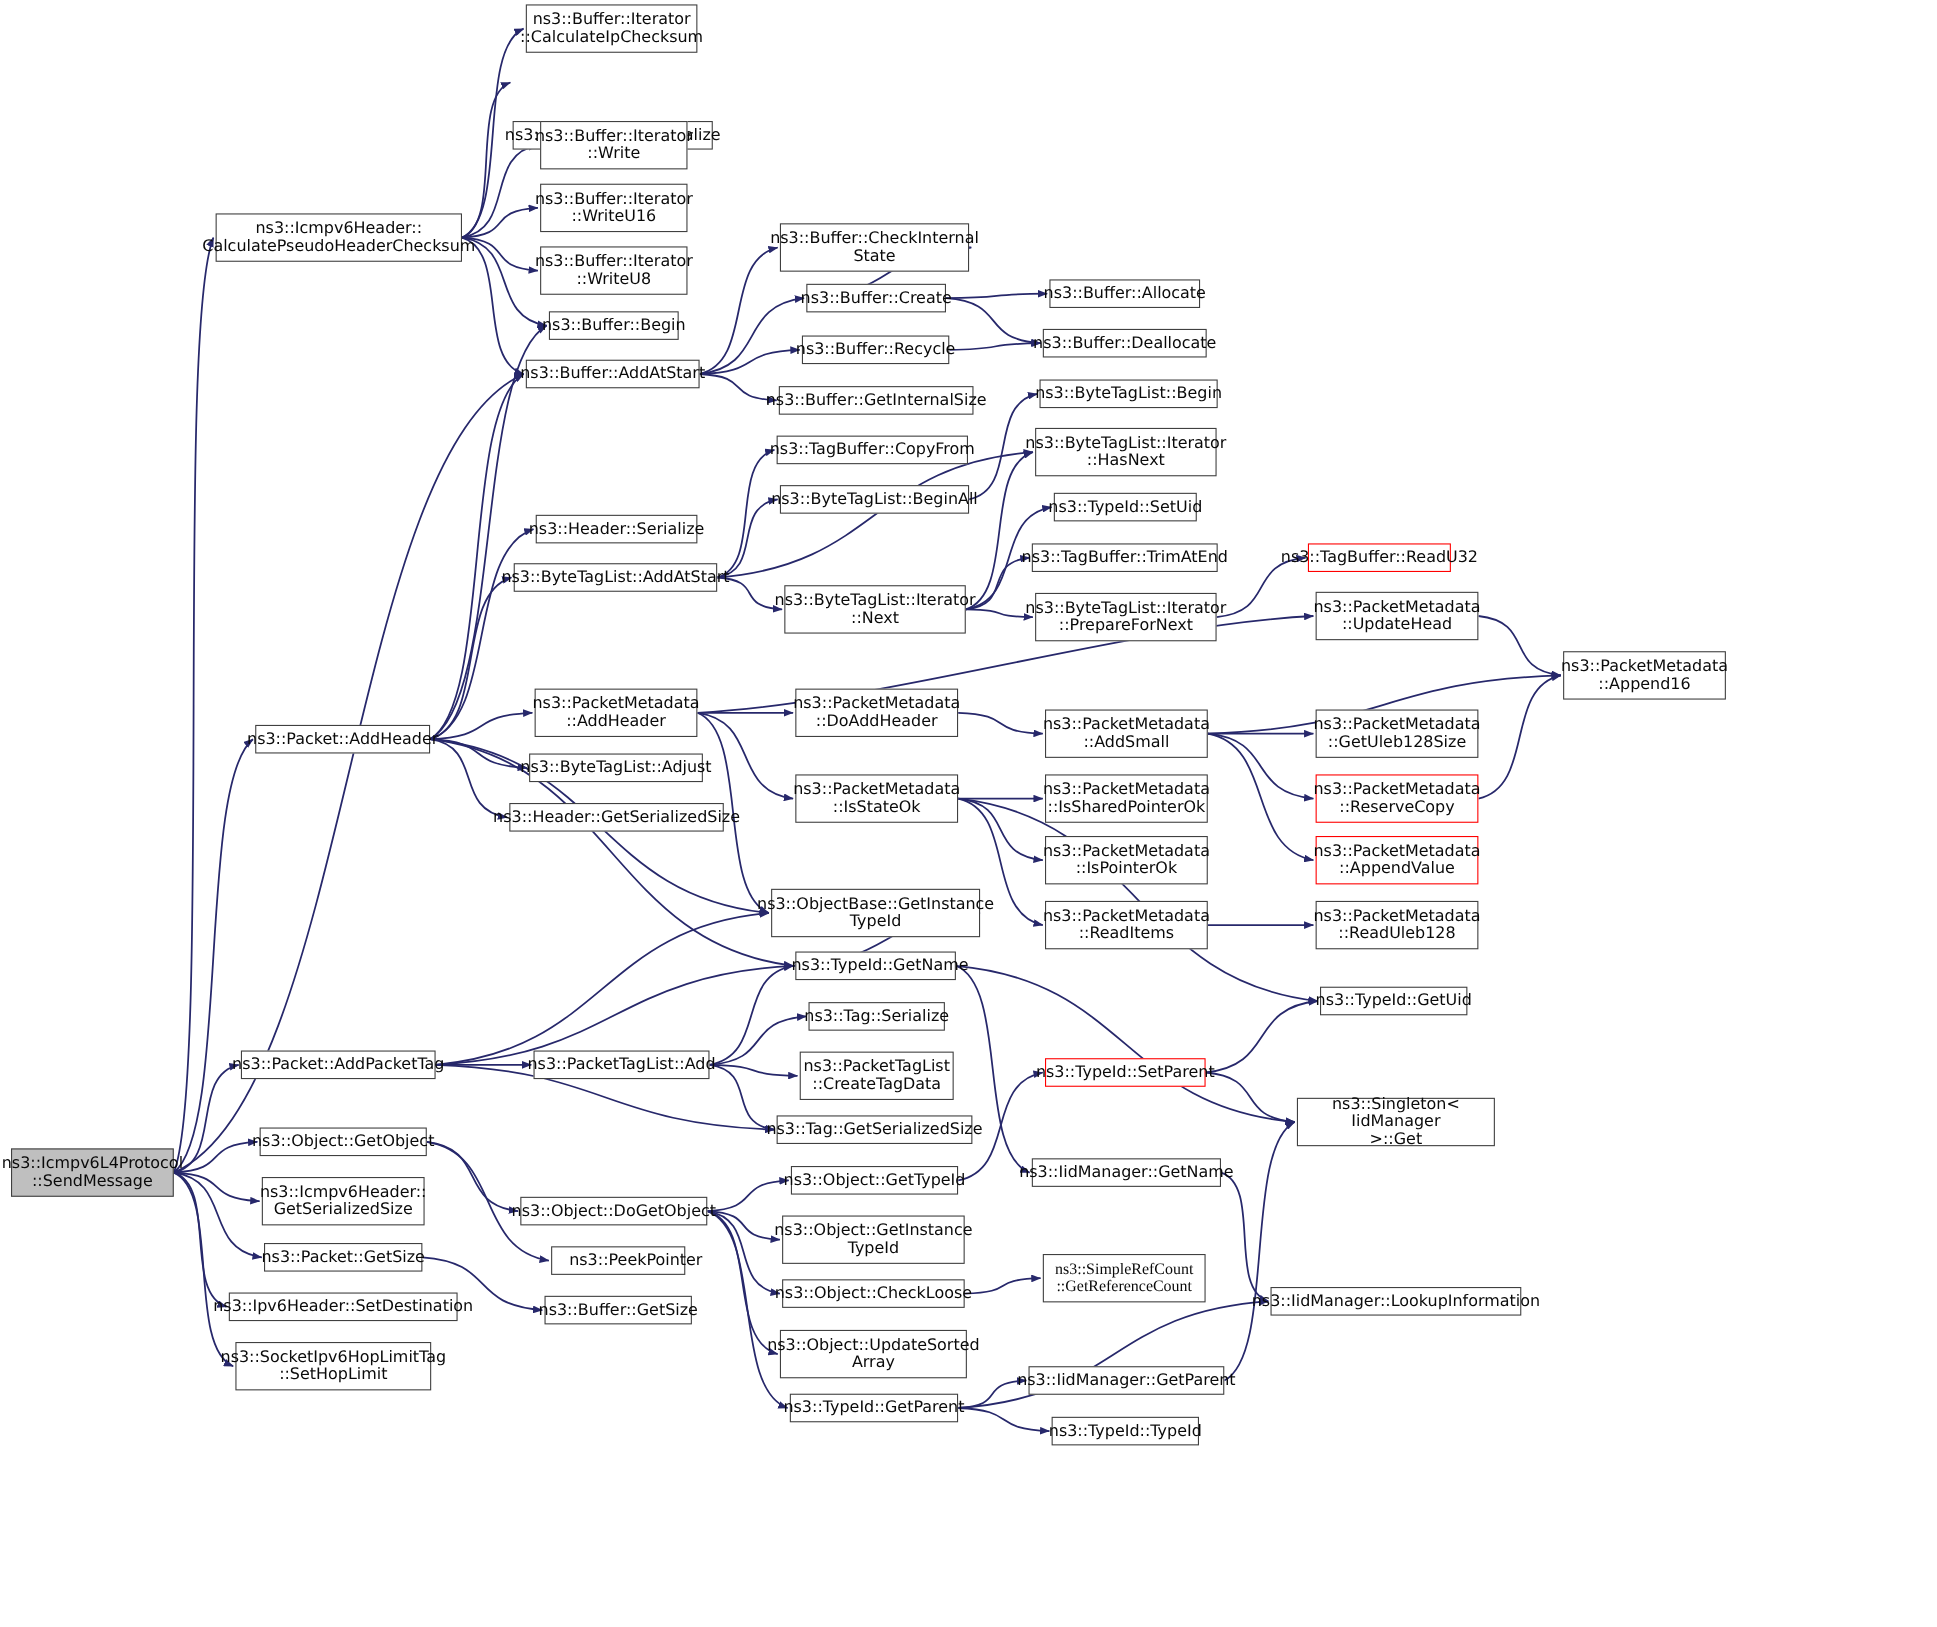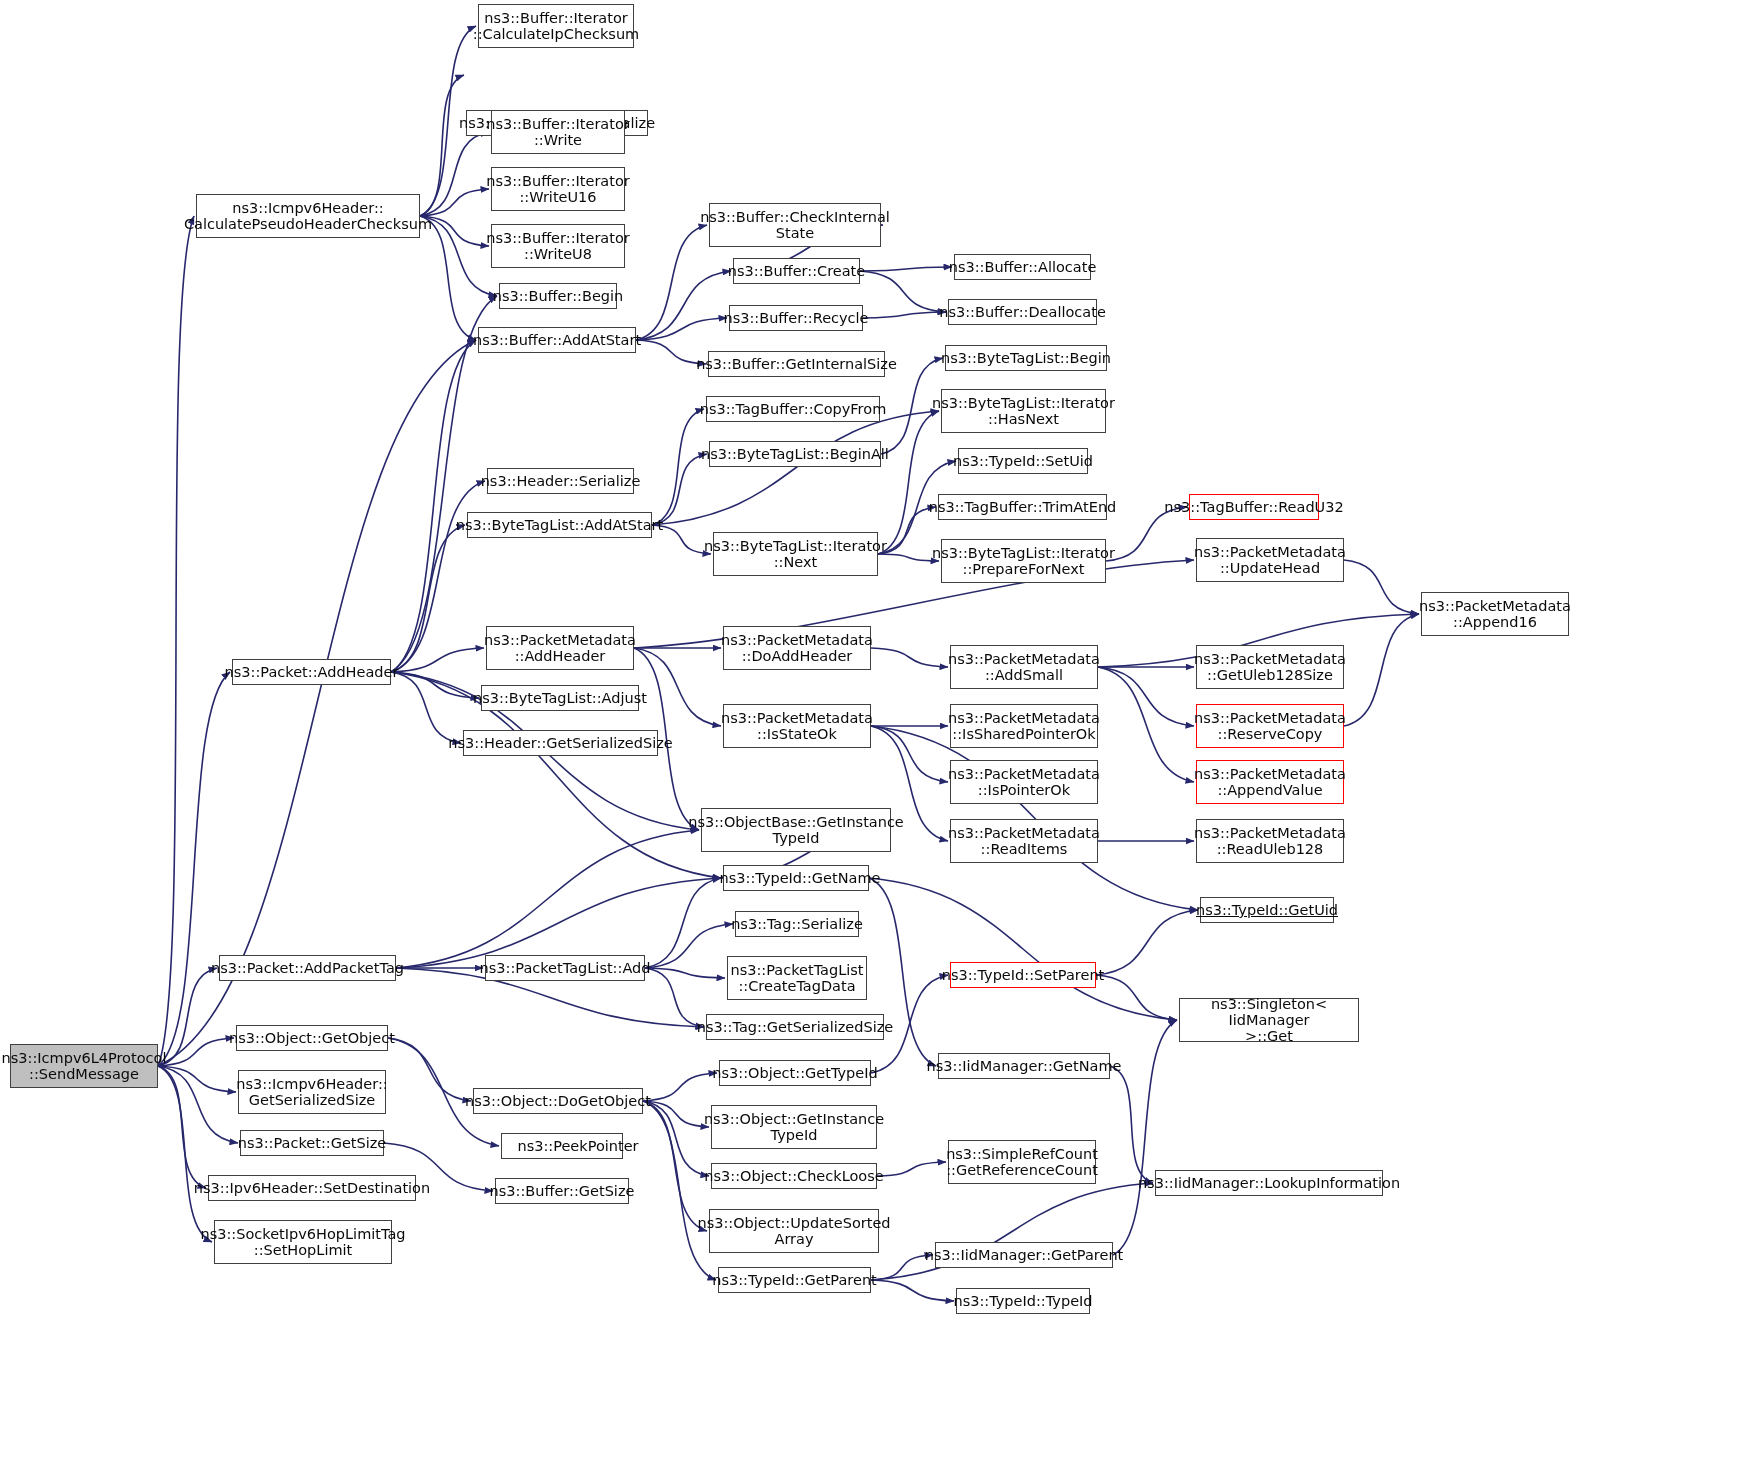--- a/index.html
+++ b/index.html
@@ -174,21 +174,21 @@
       <div class="node" style="left: 950px; top: 760px; width: 148px; height: 44px;">ns3::PacketMetadata
 ::IsPointerOk</div>
       <div class="node" style="left: 463px; top: 730px; width: 195px; height: 26px;">ns3::Header::GetSerializedSize</div>
       <div class="node" style="left: 950px; top: 819px; width: 148px; height: 44px;">ns3::PacketMetadata
 ::ReadItems</div>
       <div class="node" style="left: 1196px; top: 819px; width: 148px; height: 44px;">ns3::PacketMetadata
 ::ReadUleb128</div>
       <div class="node" style="left: 701px; top: 808px; width: 190px; height: 44px;">ns3::ObjectBase::GetInstance
 TypeId</div>
       <div class="node" style="left: 723px; top: 865px; width: 146px; height: 26px; padding-left: 12px;">ns3::TypeId::GetName</div>
-      <div class="node" style="left: 1200px; top: 897px; width: 134px; height: 26px; text-decoration: underline;">ns3::TypeId::GetUid</div>
+      <div class="node" style="left: 1200px; top: 897px; width: 134px; height: 26px;">ns3::TypeId::GetUid</div>
       <div class="node" style="left: 735px; top: 911px; width: 124px; height: 26px;">ns3::Tag::Serialize</div>
       <div class="node" style="left: 219px; top: 955px; width: 177px; height: 26px;">ns3::Packet::AddPacketTag</div>
       <div class="node" style="left: 485px; top: 955px; width: 160px; height: 26px;">ns3::PacketTagList::Add</div>
       <div class="node" style="left: 727px; top: 956px; width: 140px; height: 44px;">ns3::PacketTagList
 ::CreateTagData</div>
       <div class="node" style="left: 706px; top: 1014px; width: 178px; height: 26px;">ns3::Tag::GetSerializedSize</div>
       <div class="node redbox" style="left: 950px; top: 962px; width: 146px; height: 26px; text-align: center;">ns3::TypeId::SetParent</div>
       <div class="node" style="left: 1179px; top: 998px; width: 180px; height: 44px;">ns3::Singleton&lt; IidManager
 &gt;::Get</div>
       <div class="node" style="left: 938px; top: 1053px; width: 172px; height: 26px;">ns3::IidManager::GetName</div>
@@ -202,19 +202,19 @@
       <div class="node" style="left: 473px; top: 1088px; width: 170px; height: 26px;">ns3::Object::DoGetObject</div>
       <div class="node" style="left: 501px; top: 1133px; width: 122px; height: 26px; padding-left: 36px;">ns3::PeekPointer</div>
       <div class="node" style="left: 495px; top: 1178px; width: 134px; height: 26px; text-align: center;">ns3::Buffer::GetSize</div>
       <div class="node" style="left: 719px; top: 1060px; width: 152px; height: 26px;">ns3::Object::GetTypeId</div>
       <div class="node" style="left: 711px; top: 1105px; width: 166px; height: 44px;">ns3::Object::GetInstance
 TypeId</div>
       <div class="node" style="left: 711px; top: 1163px; width: 166px; height: 26px;">ns3::Object::CheckLoose</div>
       <div class="node" style="left: 709px; top: 1209px; width: 170px; height: 44px;">ns3::Object::UpdateSorted
 Array</div>
       <div class="node" style="left: 718px; top: 1267px; width: 153px; height: 26px;">ns3::TypeId::GetParent</div>
-      <div class="node" style="left: 948px; top: 1140px; width: 148px; height: 44px;">ns3::SimpleRefCount
+      <div class="node" style="left: 948px; top: 1140px; width: 148px; height: 44px; font-family: Liberation Serif, serif;">ns3::SimpleRefCount
 ::GetReferenceCount</div>
       <div class="node" style="left: 1155px; top: 1170px; width: 228px; height: 26px;">ns3::IidManager::LookupInformation</div>
       <div class="node" style="left: 935px; top: 1242px; width: 178px; height: 26px;">ns3::IidManager::GetParent</div>
       <div class="node" style="left: 956px; top: 1288px; width: 134px; height: 26px;">ns3::TypeId::TypeId</div>
     </div>
 </div>
 
 </body></html>

